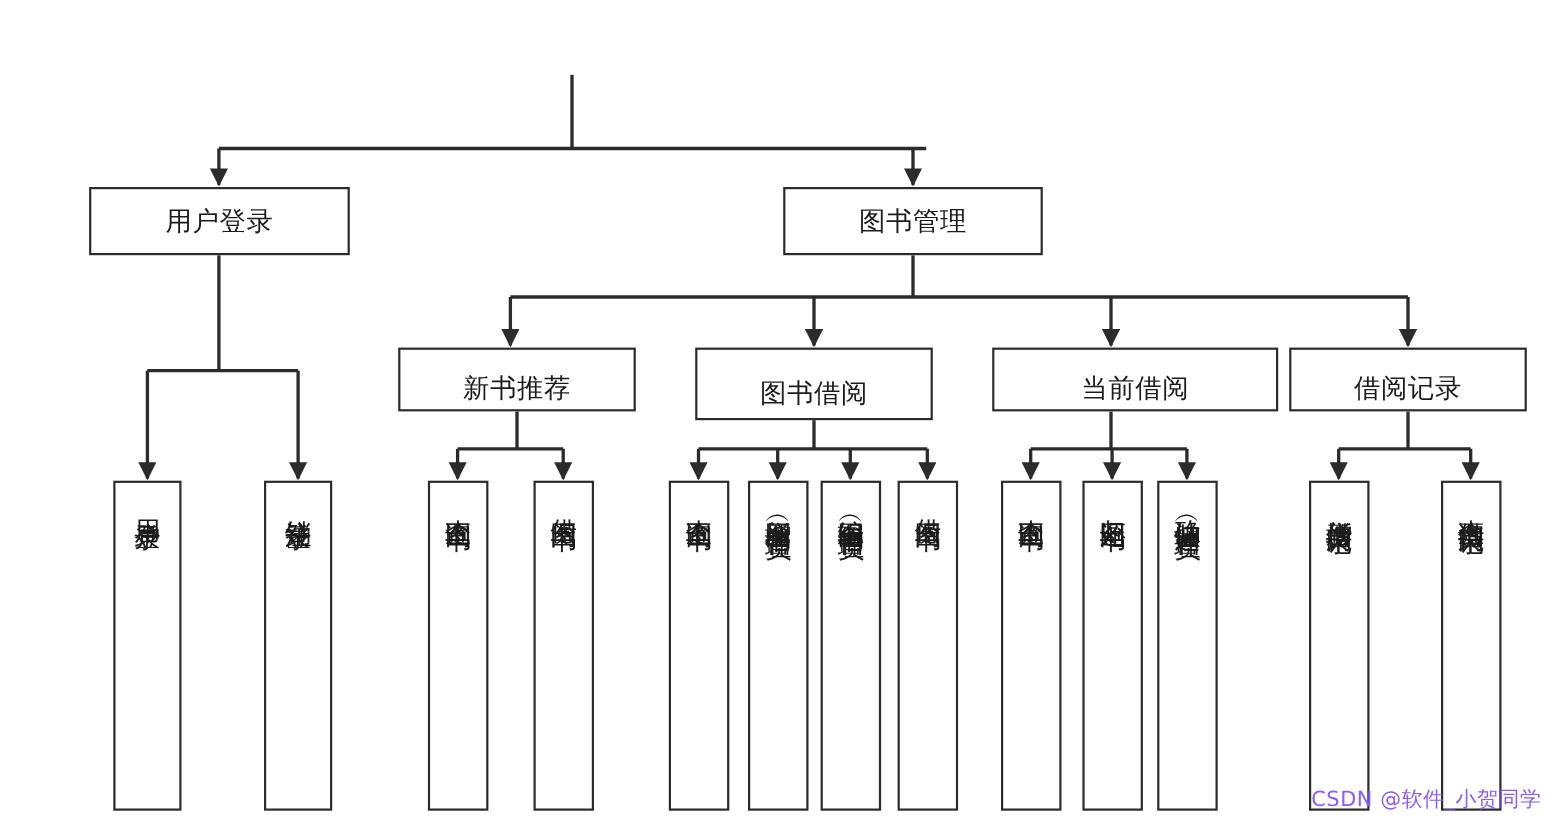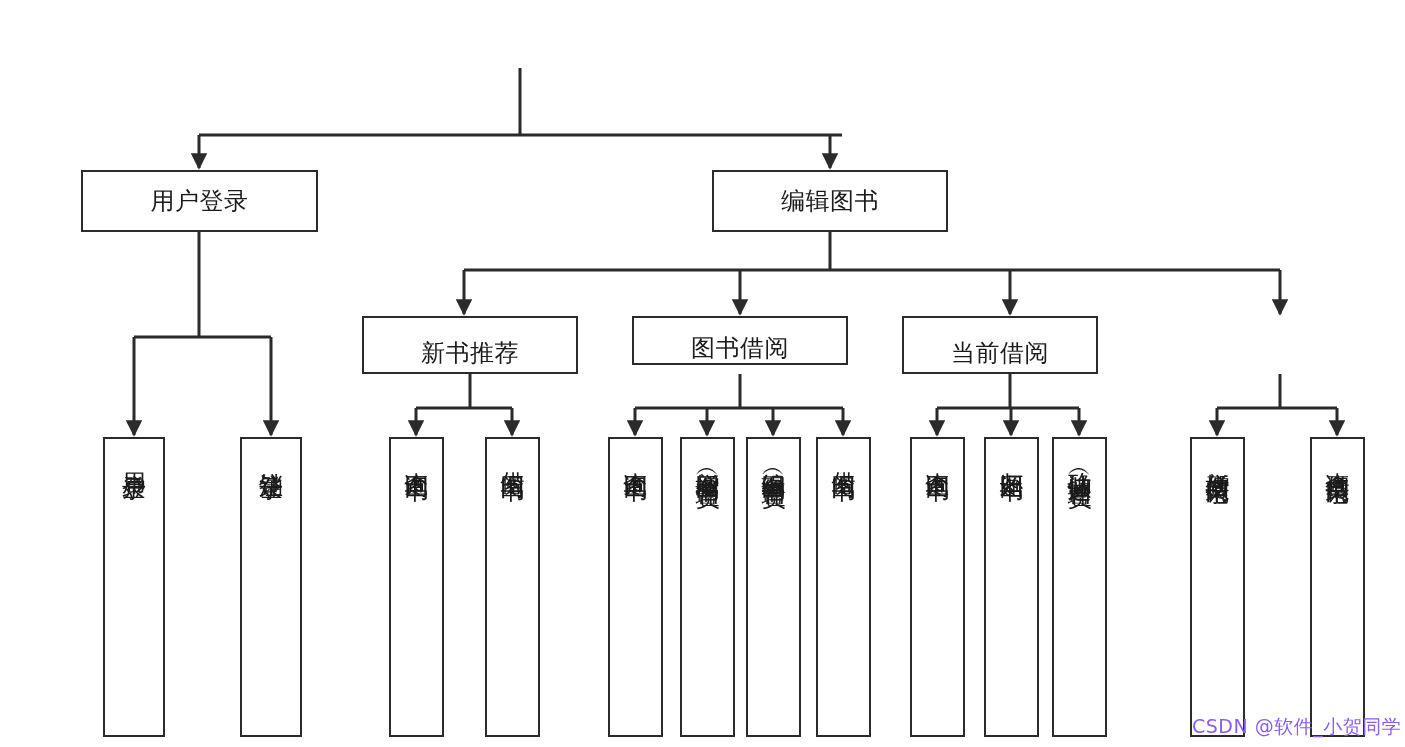--- a/index.html
+++ b/index.html
@@ -129,31 +129,34 @@
       <path d="M 1217 408 L 1217 435" marker-end="url(#arrow)"></path>
       <path d="M 1337 408 L 1337 435" marker-end="url(#arrow)"></path>
     </g>
   </svg>
 
 
   <div class="node horiz lvl2" style="left:81px; top:170px; width:237px; height:62px;">
     <span class="node-label">用户登录</span>
   </div>
   <div class="node horiz lvl2" style="left:712px; top:170px; width:236px; height:62px;">
-    <span class="node-label">编辑图书</span>
+    <span class="node-label">图书管理</span>
   </div>
 
   <div class="node horiz lvl3" style="left:362px; top:316px; width:216px; height:58px;">
     <span class="node-label">新书推荐</span>
   </div>
-  <div class="node horiz lvl3" style="left:632px; top:316px; width:216px; height:49px;">
+  <div class="node horiz lvl3" style="left:632px; top:316px; width:216px; height:66px;">
     <span class="node-label">图书借阅</span>
   </div>
-  <div class="node horiz lvl3" style="left:902px; top:316px; width:196px; height:58px;">
+  <div class="node horiz lvl3" style="left:902px; top:316px; width:260px; height:58px;">
     <span class="node-label">当前借阅</span>
+  </div>
+  <div class="node horiz lvl3" style="left:1172px; top:316px; width:216px; height:58px;">
+    <span class="node-label">借阅记录</span>
   </div>
 
   <div class="node vert leaf" style="left:103px; top:437px; width:62px; height:300px;">
     <span class="node-label">用户登录</span>
   </div>
   <div class="node vert leaf" style="left:240px; top:437px; width:62px; height:300px;">
     <span class="node-label">注销登录</span>
   </div>
 
   <div class="node vert leaf" style="left:389px; top:437px; width:55px; height:300px;">

